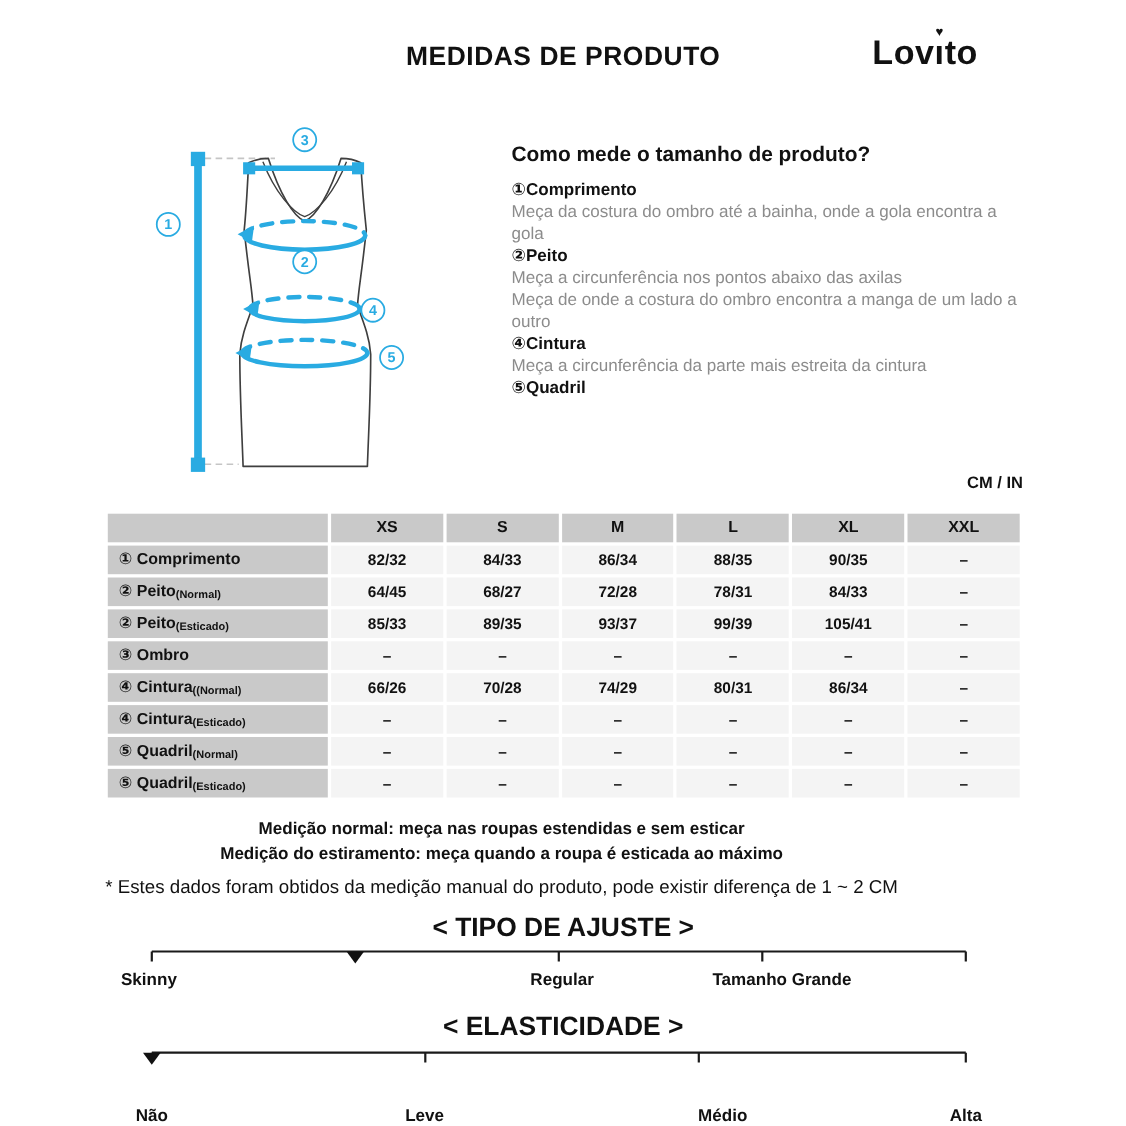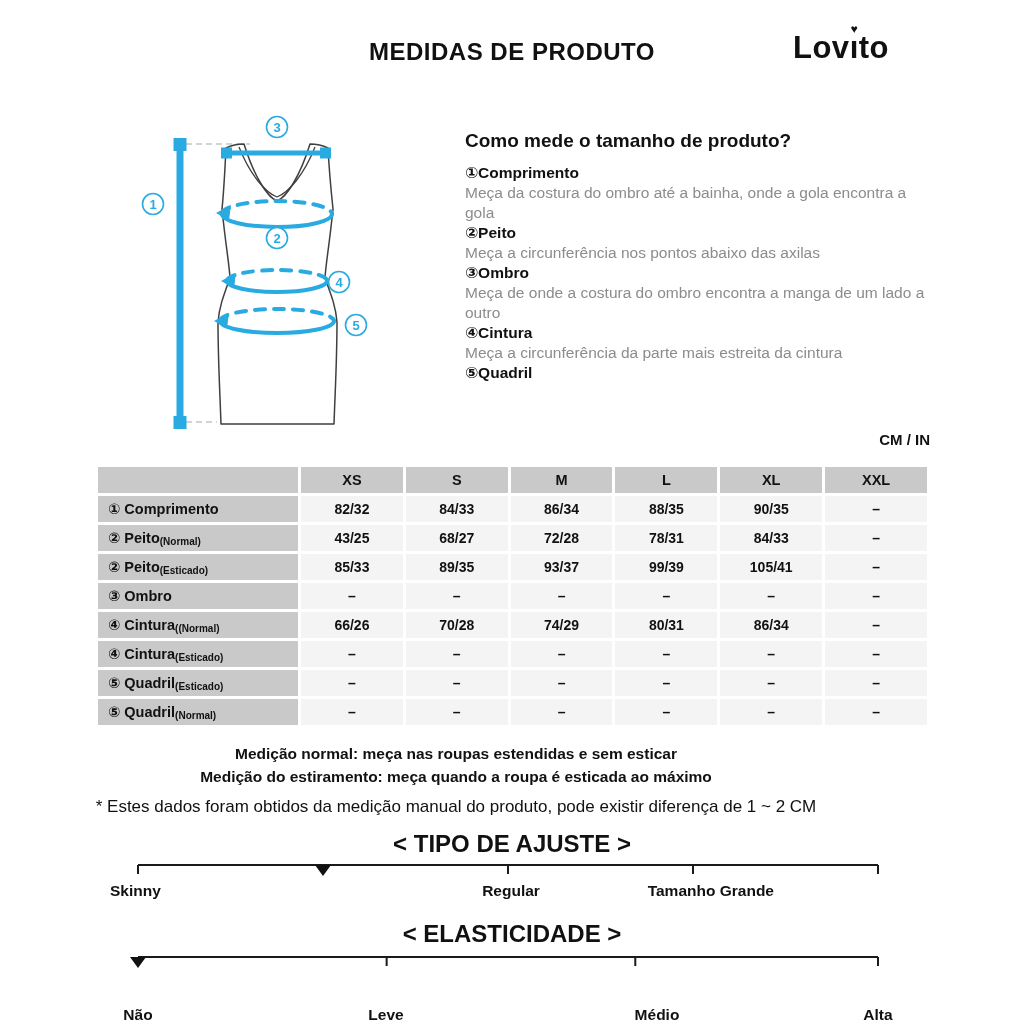--- a/index.html
+++ b/index.html
@@ -126,21 +126,20 @@
     </g>
   </svg>
 
   <div class="howto">
     <div class="howto-title">Como mede o tamanho de produto?</div>
     <div id="howto-items">
         <div class="howto-name">①Comprimento</div>
         <div class="howto-desc">Meça da costura do ombro até a bainha, onde a gola encontra a gola</div>
         <div class="howto-name">②Peito</div>
         <div class="howto-desc">Meça a circunferência nos pontos abaixo das axilas</div>
-        <div class="howto-name">③Ombro</div>
         <div class="howto-desc">Meça de onde a costura do ombro encontra a manga de um lado a outro</div>
         <div class="howto-name">④Cintura</div>
         <div class="howto-desc">Meça a circunferência da parte mais estreita da cintura</div>
         <div class="howto-name">⑤Quadril</div>
       </div>
   </div>
 
   <div class="unit">CM / IN</div>
 
   <table class="size-table">
@@ -169,21 +168,21 @@
           <th class="rowlabel"><span>① </span><span>Comprimento</span></th>
           <td class="val">82/32</td>
           <td class="val">84/33</td>
           <td class="val">86/34</td>
           <td class="val">88/35</td>
           <td class="val">90/35</td>
           <td class="val">–</td>
         </tr>
         <tr>
           <th class="rowlabel"><span>② </span><span>Peito</span><span class="sub">(Normal)</span></th>
-          <td class="val">43/25</td>
+          <td class="val">64/45</td>
           <td class="val">68/27</td>
           <td class="val">72/28</td>
           <td class="val">78/31</td>
           <td class="val">84/33</td>
           <td class="val">–</td>
         </tr>
         <tr>
           <th class="rowlabel"><span>② </span><span>Peito</span><span class="sub">(Esticado)</span></th>
           <td class="val">85/33</td>
           <td class="val">89/35</td>
@@ -213,30 +212,30 @@
         <tr>
           <th class="rowlabel"><span>④ </span><span>Cintura</span><span class="sub">(Esticado)</span></th>
           <td class="val">–</td>
           <td class="val">–</td>
           <td class="val">–</td>
           <td class="val">–</td>
           <td class="val">–</td>
           <td class="val">–</td>
         </tr>
         <tr>
+          <th class="rowlabel"><span>⑤ </span><span>Quadril</span><span class="sub">(Normal)</span></th>
+          <td class="val">–</td>
+          <td class="val">–</td>
+          <td class="val">–</td>
+          <td class="val">–</td>
+          <td class="val">–</td>
+          <td class="val">–</td>
+        </tr>
+        <tr>
           <th class="rowlabel"><span>⑤ </span><span>Quadril</span><span class="sub">(Esticado)</span></th>
-          <td class="val">–</td>
-          <td class="val">–</td>
-          <td class="val">–</td>
-          <td class="val">–</td>
-          <td class="val">–</td>
-          <td class="val">–</td>
-        </tr>
-        <tr>
-          <th class="rowlabel"><span>⑤ </span><span>Quadril</span><span class="sub">(Normal)</span></th>
           <td class="val">–</td>
           <td class="val">–</td>
           <td class="val">–</td>
           <td class="val">–</td>
           <td class="val">–</td>
           <td class="val">–</td>
         </tr>
       </tbody>
   </table>
 

